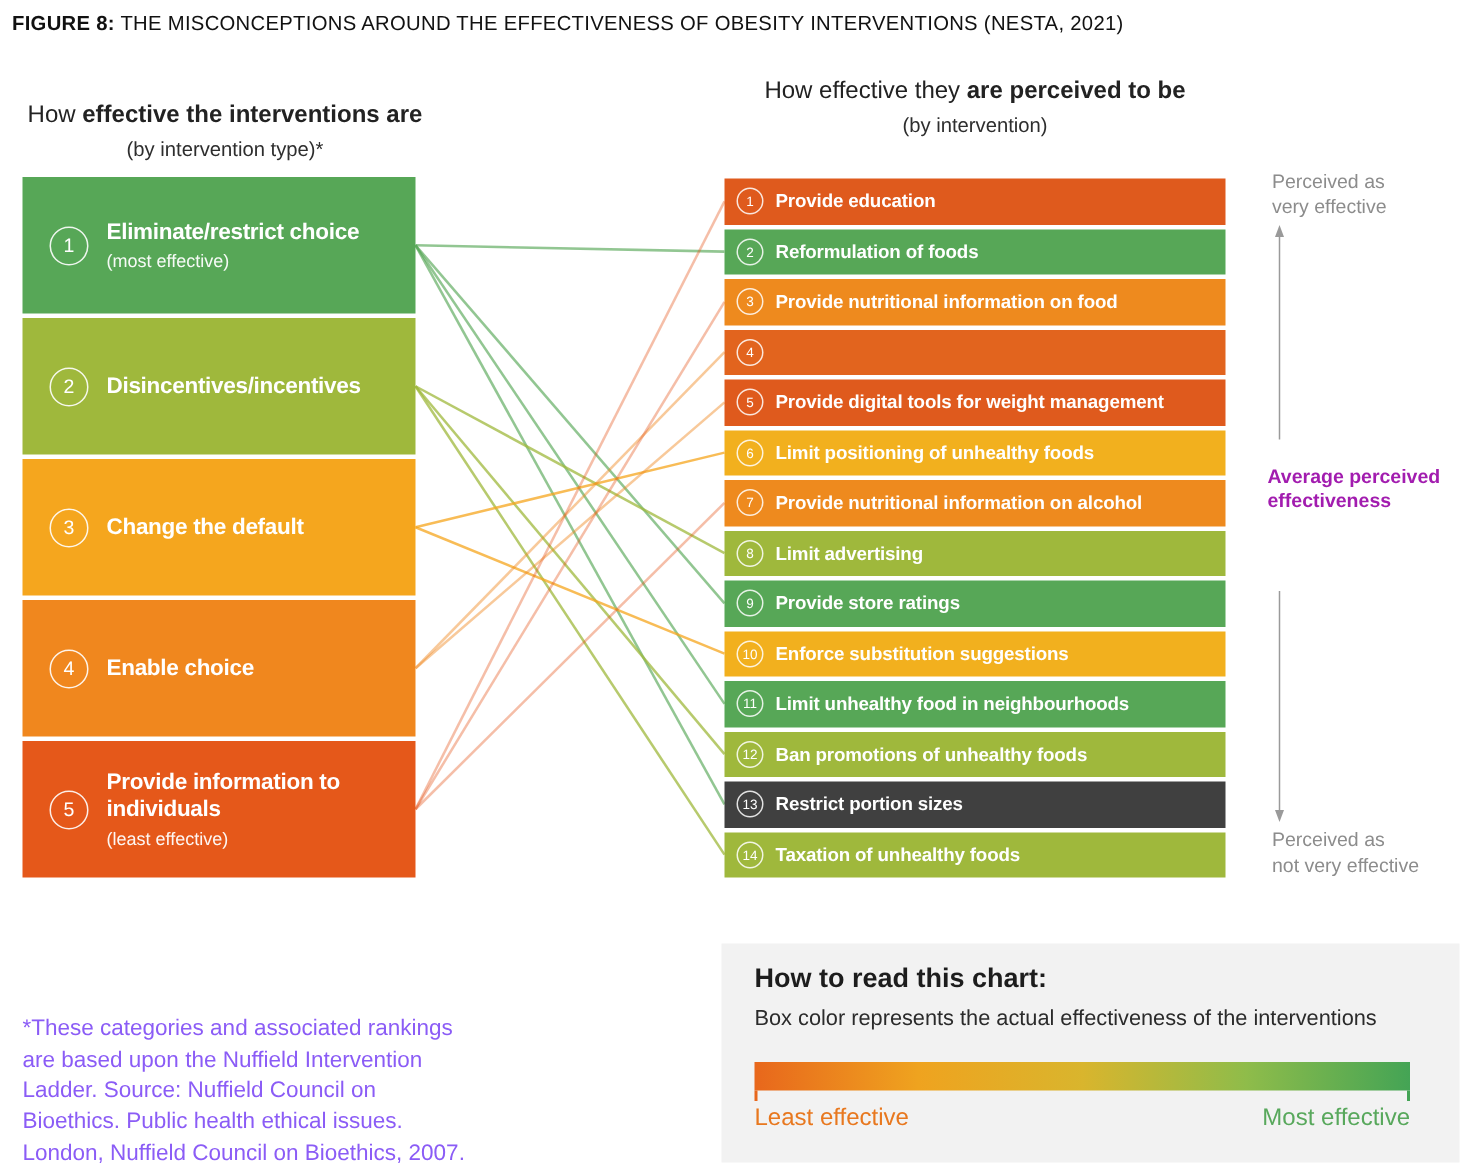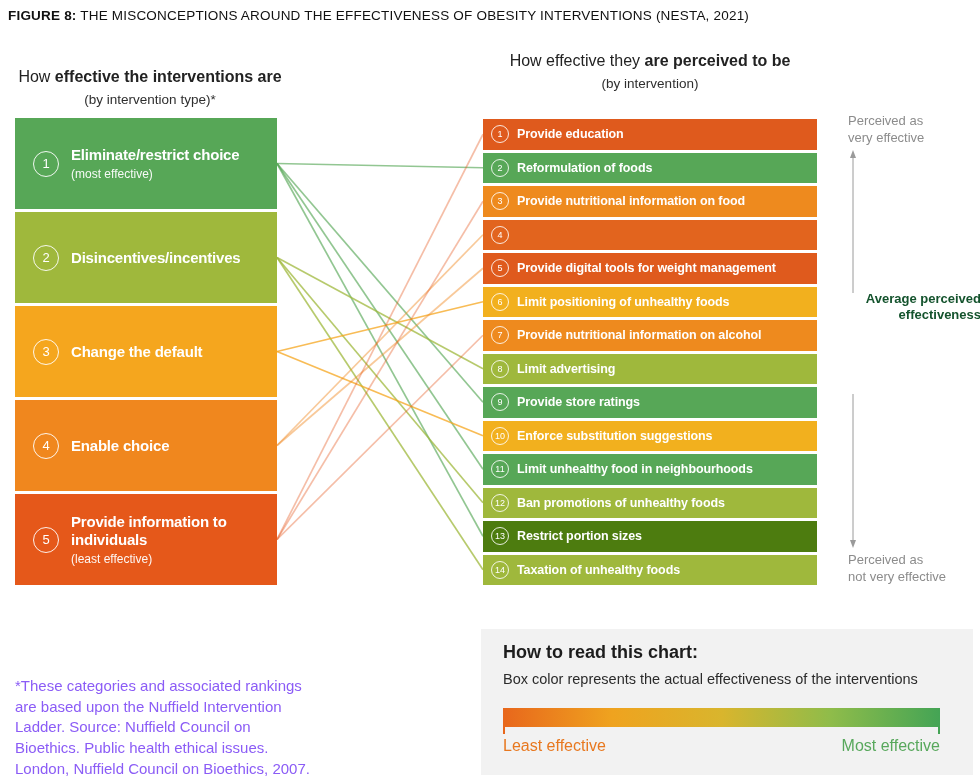--- a/index.html
+++ b/index.html
@@ -31,22 +31,22 @@
   
   #right-rows{position:absolute;left:483px;top:119px;width:334px;display:flex;
               flex-direction:column;gap:3px;z-index:1;}
   .row{height:30.5px;display:flex;align-items:center;padding-left:8px;gap:8px;box-sizing:border-box;}
   .rcirc{width:16px;height:16px;border:1px solid rgba(255,255,255,.85);font-size:9px;}
   .rlabel{color:#fff;font-weight:700;font-size:12.5px;letter-spacing:-.1px;white-space:nowrap;}
   
   .side-gray{position:absolute;left:848px;font-size:13px;color:#8c8c8c;line-height:1.32;white-space:pre-line;}
   #side-top{top:112px;}
   #side-bottom{top:551px;}
-  #side-bold{position:absolute;left:845px;top:291px;width:136px;font-size:13px;font-weight:700;
-             color:#14532d;line-height:1.25;text-align:right;}
+  #side-bold{position:absolute;left:845px;top:310px;width:136px;font-size:13px;font-weight:700;
+             color:#a21caf;line-height:1.25;}
   #side-note{position:absolute;left:845px;top:336px;width:136px;font-size:11.5px;color:#4d4d4d;line-height:1.3;}
   
   #footnote{position:absolute;left:15px;top:676px;width:302px;font-size:15px;color:#8b5cf6;line-height:1.38;}
   
   #legend{position:absolute;left:481px;top:629px;width:492px;height:146px;background:#f2f2f2;z-index:1;}
   #legend .lg-title{position:absolute;left:22px;top:13px;font-size:18px;font-weight:700;color:#1d1d1d;}
   #legend .lg-body{position:absolute;left:22px;top:42px;font-size:14.5px;color:#2b2b2b;}
   #grad-bar{position:absolute;left:22px;top:79px;width:437px;height:19px;}
   .tick{position:absolute;top:98px;width:2px;height:7px;}
   #tick-l{left:22px;}
@@ -172,21 +172,21 @@
         <span class="rlabel">Enforce substitution suggestions</span>
       </div>
       <div class="row" style="background: rgb(87, 167, 87);">
         <span class="circ rcirc">11</span>
         <span class="rlabel">Limit unhealthy food in neighbourhoods</span>
       </div>
       <div class="row" style="background: rgb(159, 184, 60);">
         <span class="circ rcirc">12</span>
         <span class="rlabel">Ban promotions of unhealthy foods</span>
       </div>
-      <div class="row" style="background: #4d7c0f;">
+      <div class="row" style="background: #404040;">
         <span class="circ rcirc">13</span>
         <span class="rlabel">Restrict portion sizes</span>
       </div>
       <div class="row" style="background: rgb(159, 184, 60);">
         <span class="circ rcirc">14</span>
         <span class="rlabel">Taxation of unhealthy foods</span>
       </div>
     </div>
 
   <div class="side-gray" id="side-top">Perceived as

